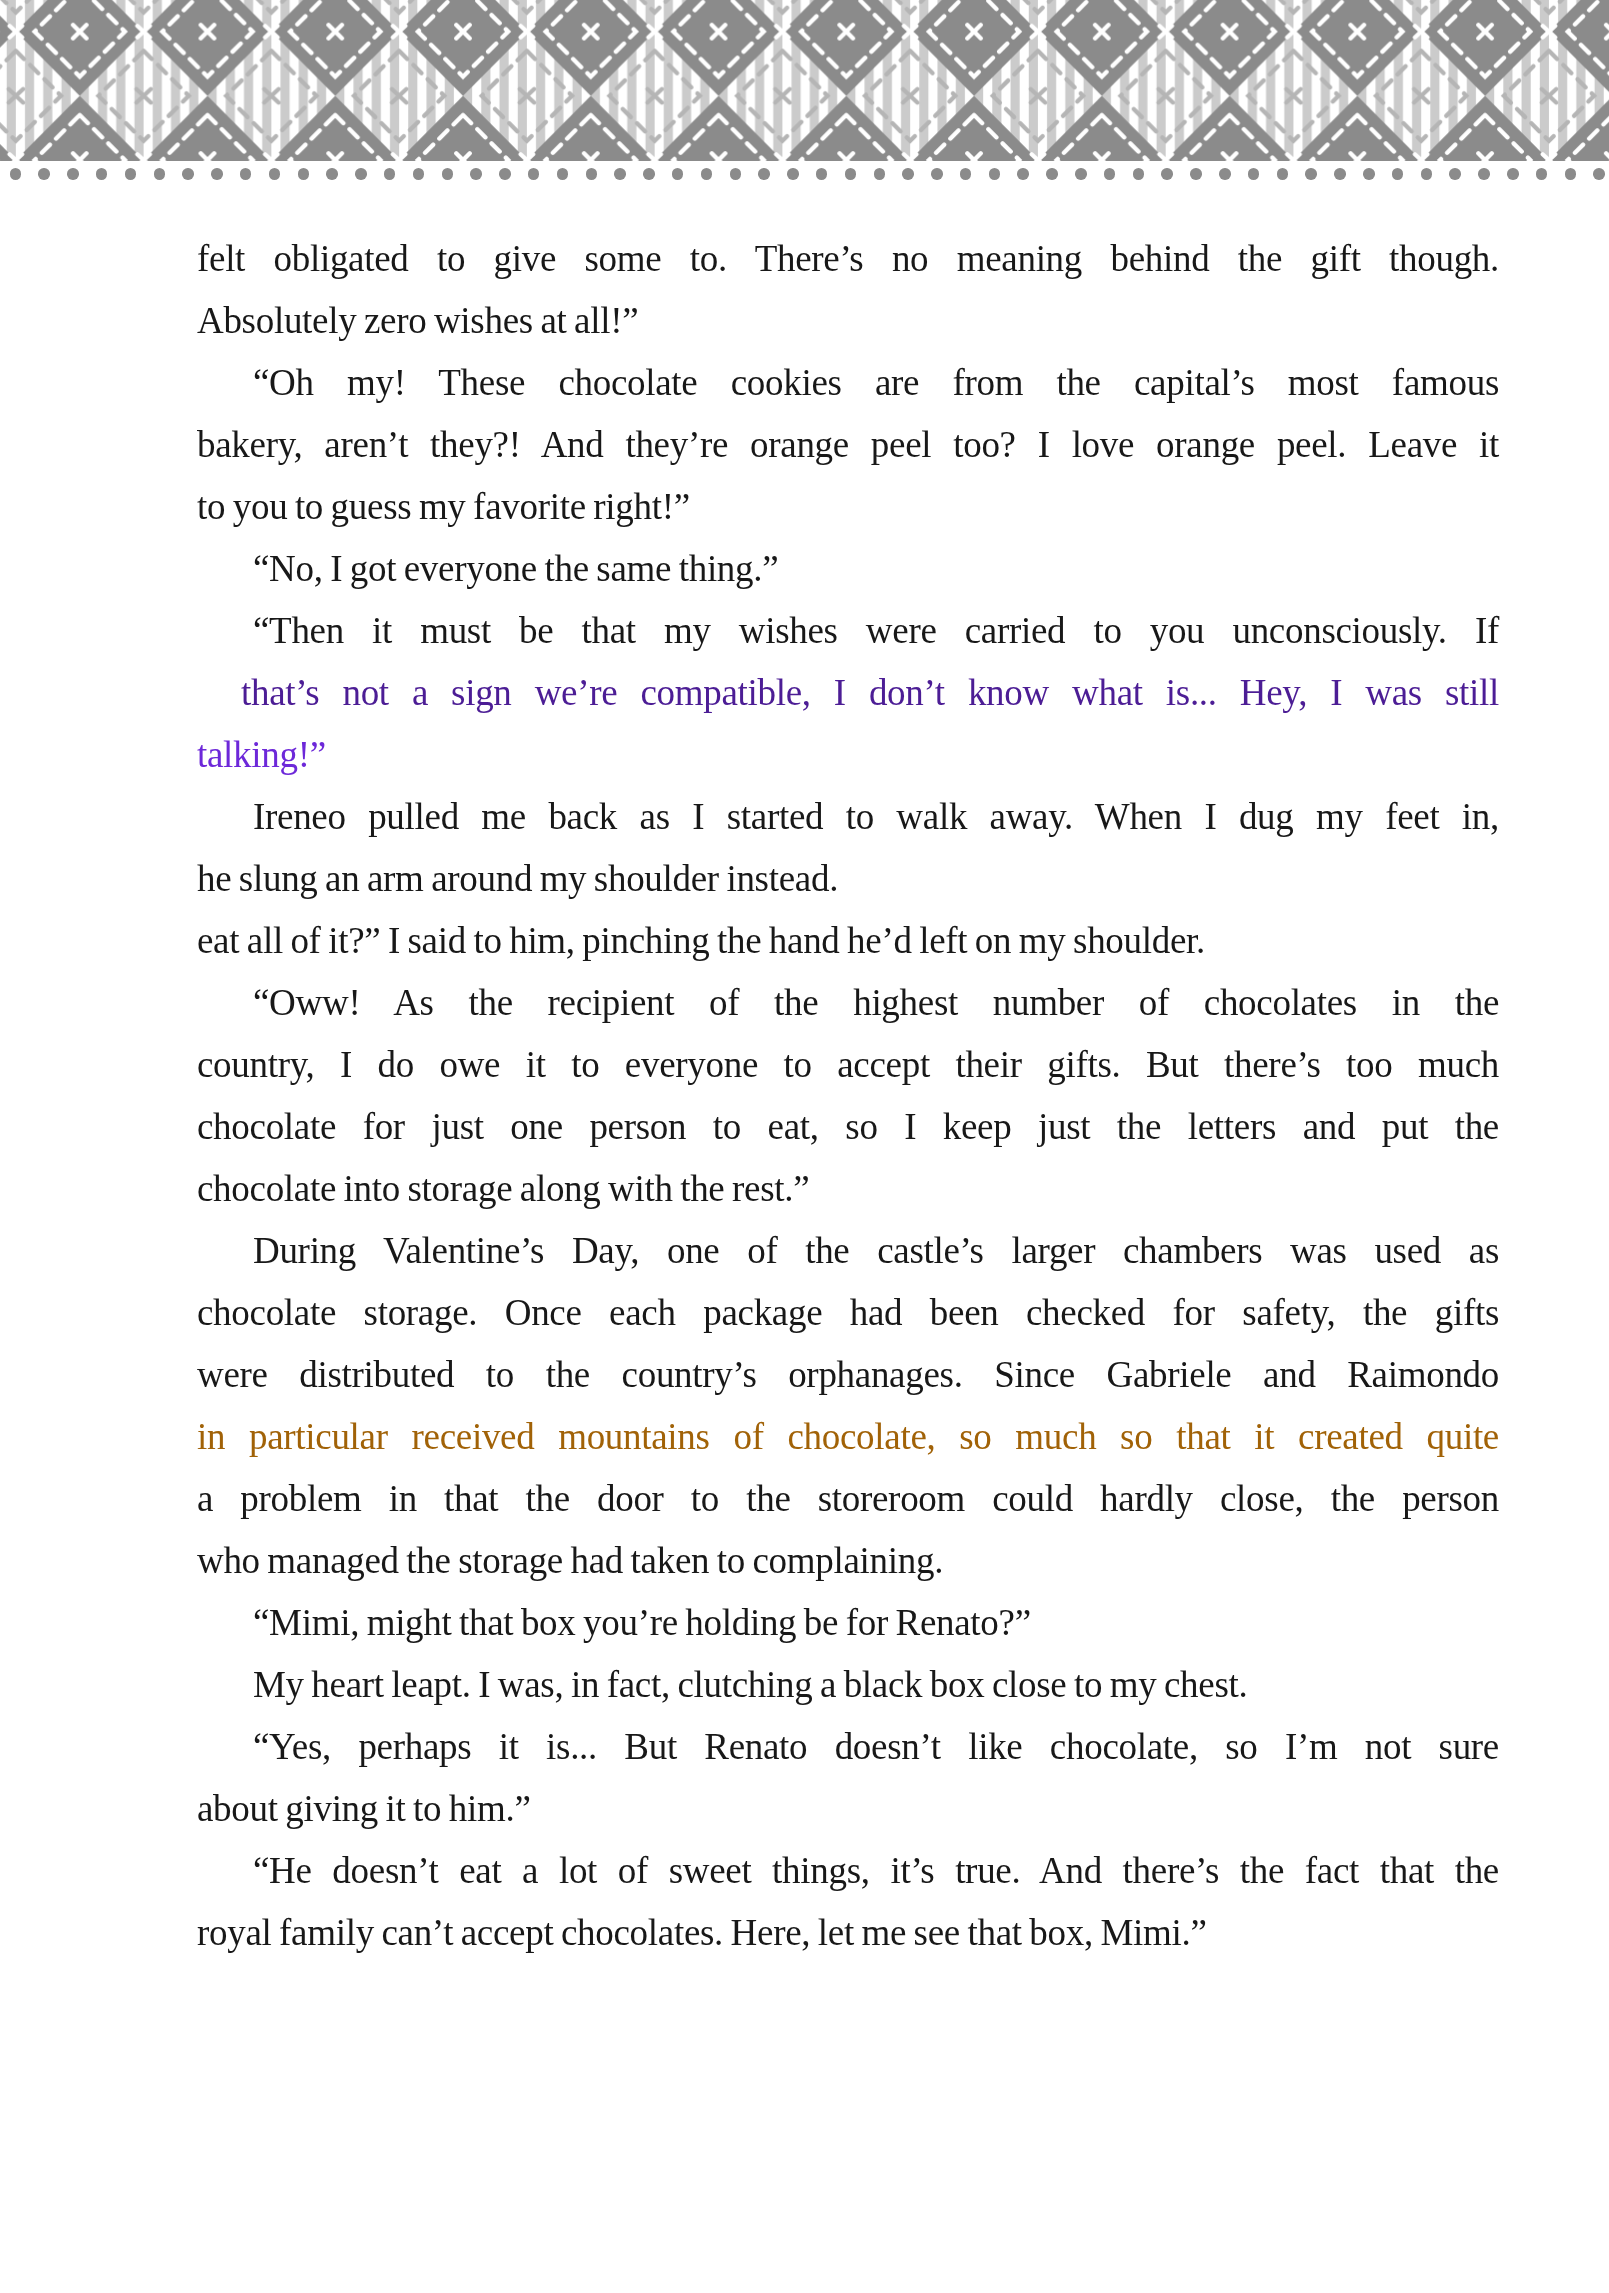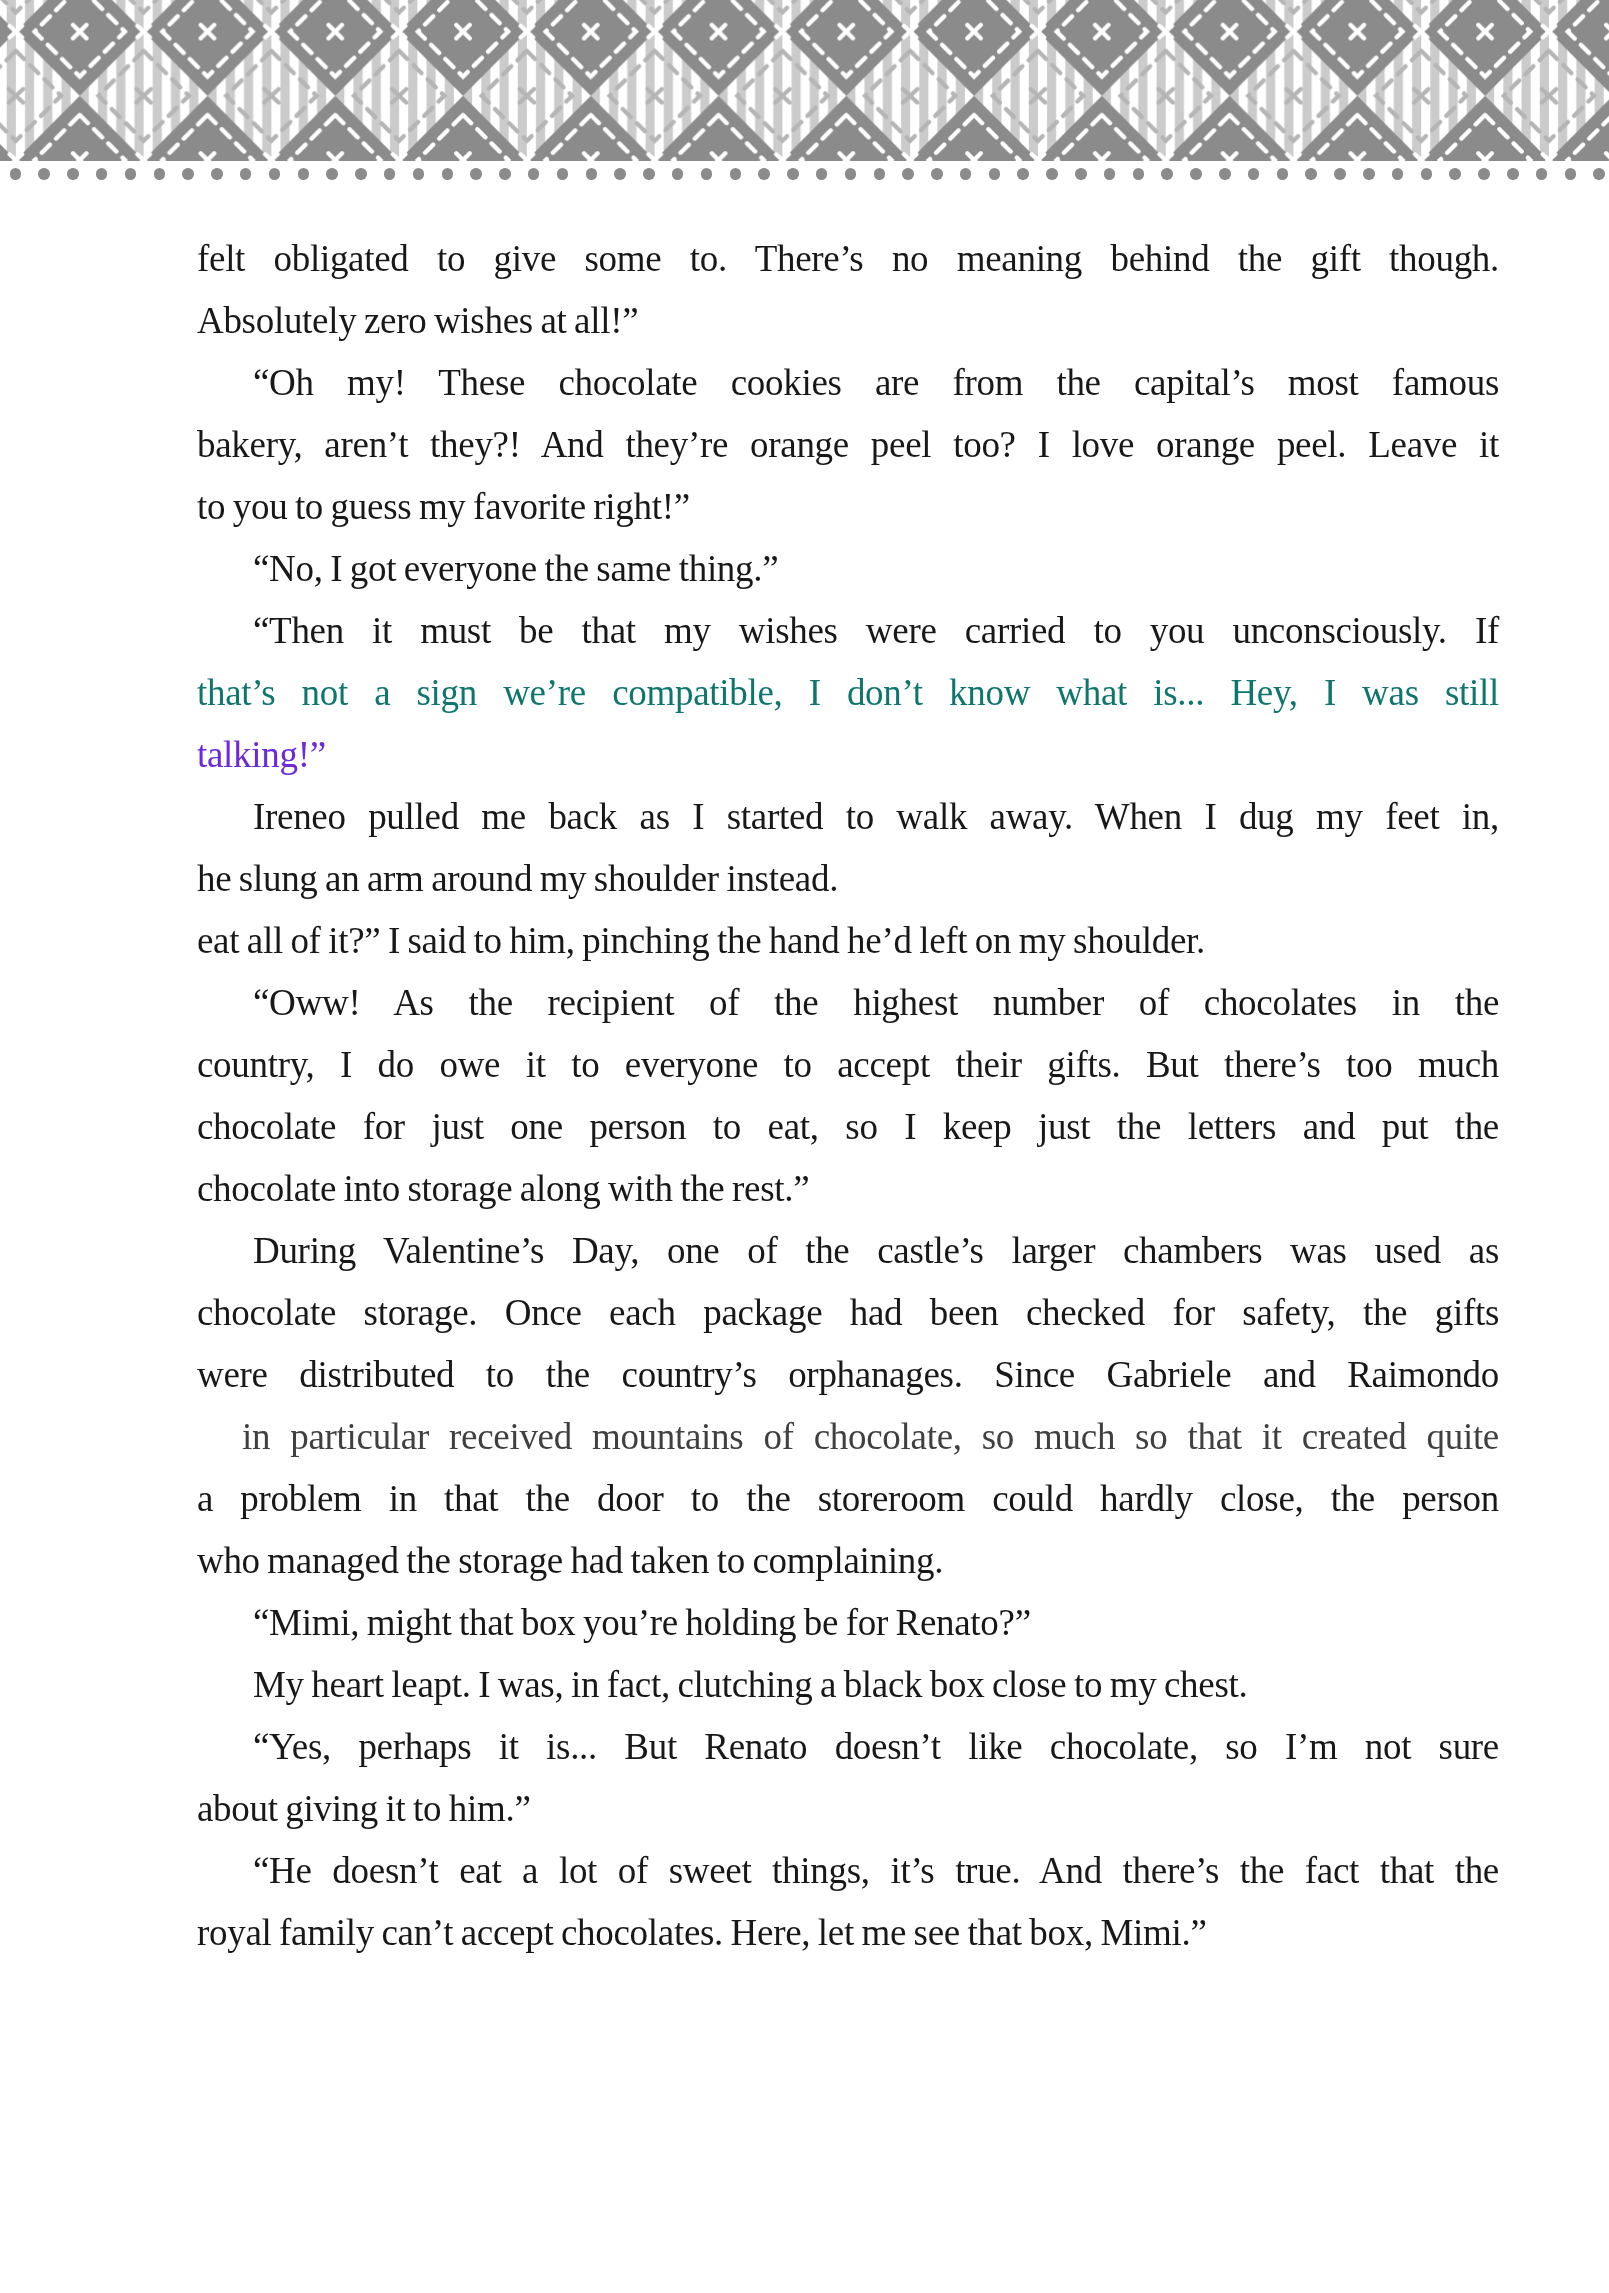--- a/index.html
+++ b/index.html
@@ -137,33 +137,33 @@
     </div>
 
   <div id="text-block">
       <div class="line fill" style="color: rgb(24, 24, 24);">felt obligated to give some to. There’s no meaning behind the gift though.</div>
       <div class="line" style="color: rgb(24, 24, 24);">Absolutely zero wishes at all!”</div>
       <div class="line indent fill" style="color: rgb(24, 24, 24);">“Oh my! These chocolate cookies are from the capital’s most famous</div>
       <div class="line fill" style="color: rgb(24, 24, 24);">bakery, aren’t they?! And they’re orange peel too? I love orange peel. Leave it</div>
       <div class="line" style="color: rgb(24, 24, 24);">to you to guess my favorite right!”</div>
       <div class="line indent" style="color: rgb(24, 24, 24);">“No, I got everyone the same thing.”</div>
       <div class="line indent fill" style="color: rgb(24, 24, 24);">“Then it must be that my wishes were carried to you unconsciously. If</div>
-      <div class="line fill" style="color: #0f766e;">that’s not a sign we’re compatible, I don’t know what is... Hey, I was still</div>
+      <div class="line fill" style="color: #4c1d95; margin-left: 44px;">that’s not a sign we’re compatible, I don’t know what is... Hey, I was still</div>
       <div class="line" style="color: #6d28d9;">talking!”</div>
       <div class="line indent fill" style="color: rgb(24, 24, 24);">Ireneo pulled me back as I started to walk away. When I dug my feet in,</div>
       <div class="line" style="color: rgb(24, 24, 24);">he slung an arm around my shoulder instead.</div>
       <div class="line" style="color: rgb(24, 24, 24);">eat all of it?” I said to him, pinching the hand he’d left on my shoulder.</div>
       <div class="line indent fill" style="color: rgb(24, 24, 24);">“Oww! As the recipient of the highest number of chocolates in the</div>
       <div class="line fill" style="color: rgb(24, 24, 24);">country, I do owe it to everyone to accept their gifts. But there’s too much</div>
       <div class="line fill" style="color: rgb(24, 24, 24);">chocolate for just one person to eat, so I keep just the letters and put the</div>
       <div class="line" style="color: rgb(24, 24, 24);">chocolate into storage along with the rest.”</div>
       <div class="line indent fill" style="color: rgb(24, 24, 24);">During Valentine’s Day, one of the castle’s larger chambers was used as</div>
       <div class="line fill" style="color: rgb(24, 24, 24);">chocolate storage. Once each package had been checked for safety, the gifts</div>
       <div class="line fill" style="color: rgb(24, 24, 24);">were distributed to the country’s orphanages. Since Gabriele and Raimondo</div>
-      <div class="line fill" style="color: #404040; margin-left: 45px;">in particular received mountains of chocolate, so much so that it created quite</div>
+      <div class="line fill" style="color: #a16207;">in particular received mountains of chocolate, so much so that it created quite</div>
       <div class="line fill" style="color: rgb(24, 24, 24);">a problem in that the door to the storeroom could hardly close, the person</div>
       <div class="line" style="color: rgb(24, 24, 24);">who managed the storage had taken to complaining.</div>
       <div class="line indent" style="color: rgb(24, 24, 24);">“Mimi, might that box you’re holding be for Renato?”</div>
       <div class="line indent" style="color: rgb(24, 24, 24);">My heart leapt. I was, in fact, clutching a black box close to my chest.</div>
       <div class="line indent fill" style="color: rgb(24, 24, 24);">“Yes, perhaps it is... But Renato doesn’t like chocolate, so I’m not sure</div>
       <div class="line" style="color: rgb(24, 24, 24);">about giving it to him.”</div>
       <div class="line indent fill" style="color: rgb(24, 24, 24);">“He doesn’t eat a lot of sweet things, it’s true. And there’s the fact that the</div>
       <div class="line" style="color: rgb(24, 24, 24);">royal family can’t accept chocolates. Here, let me see that box, Mimi.”</div>
     </div>
 

